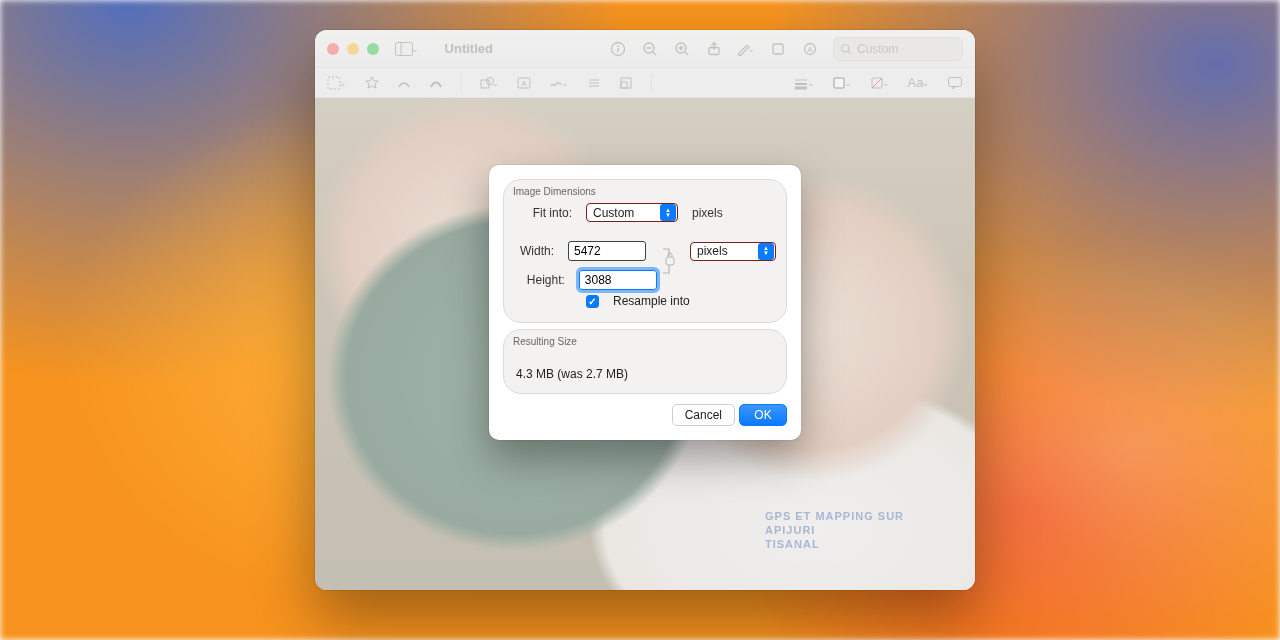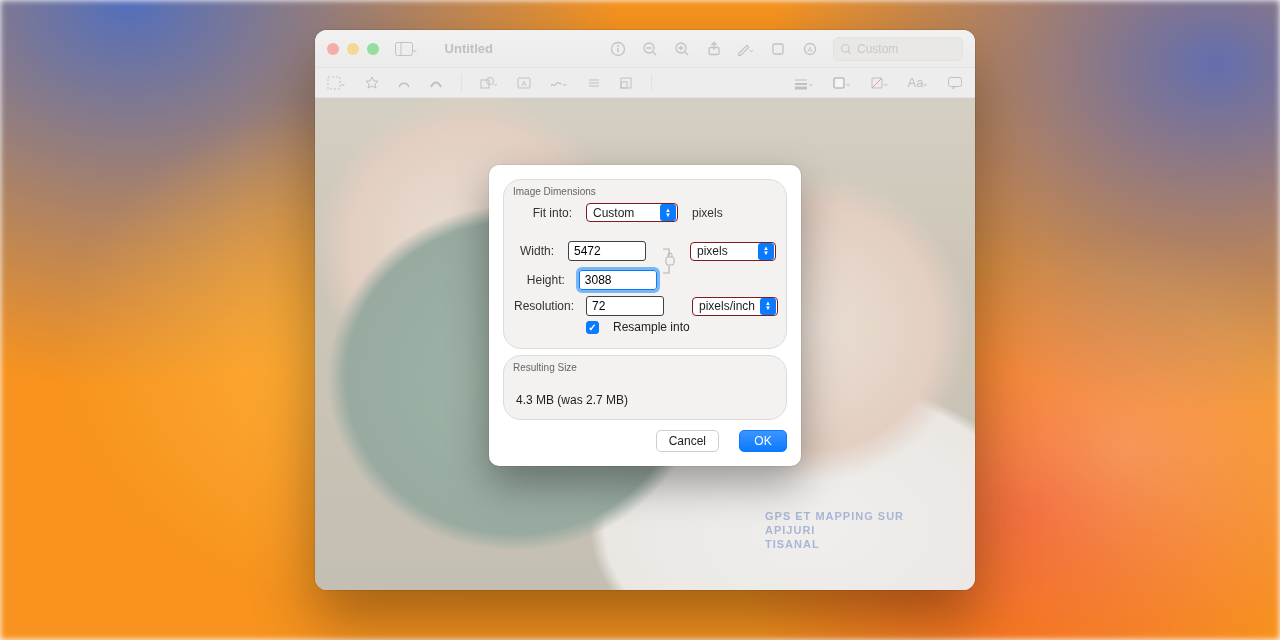--- a/index.html
+++ b/index.html
@@ -117,21 +117,21 @@
   .sel-btn{
     width:16px;height:17px;background:#0a7aff;border-radius:3px;
     display:flex;flex-direction:column;align-items:center;justify-content:center;
     color:#fff;font-size:6px;line-height:5px;margin-right:1px;
   }
   .unit-txt{font-size:12px;color:#333}
   .lock-col{width:18px;display:flex;align-items:center;justify-content:center;color:#9a9a98}
   .check{width:13px;height:13px;border:1px solid #bab9b6;border-radius:3px;background:#fff;display:inline-flex;align-items:center;justify-content:center}
   .check.on{background:#0a7aff;border-color:#0a7aff;color:#fff;font-size:10px;font-weight:bold}
   .resulting{margin:4px 0 2px 2px;color:#222}
-  .btn-row{display:flex;justify-content:flex-end;gap:20px;margin-top:10px}
+  .btn-row{display:flex;justify-content:flex-end;gap:4px;margin-top:10px}
   .btn{height:22px;border-radius:5px;font-size:12px;display:flex;align-items:center;justify-content:center;min-width:48px;padding:0 12px;border:1px solid #cfcecb;background:#fff;color:#222}
   .btn.primary{background:linear-gradient(#3c95ff,#0a7aff);border-color:#0a7aff;color:#fff}
   
   svg{display:block}
 </style>
 </head>
 <body>
 
 <div class="wallpaper"></div>
 
@@ -342,32 +342,20 @@
         </div>
       </div>
 
       <div class="row" style="margin-top:2px">
         <span class="lbl">Height:</span>
         <input class="txt focused" value="3088" style="">
         <span style="width:18px"></span>
         <span style="width:86px"></span>
       </div>
 
-      <div class="row" style="margin-top:6px">
-        <span class="lbl" style="width:58px">Resolution:</span>
-        <input class="txt" value="72" style="">
-        <span style="width:18px"></span>
-        <div class="select" style="flex:0 0 86px">
-          <span>pixels/inch</span>
-          <span class="sel-btn">
-              <span>▲</span>
-              <span>▼</span>
-            </span>
-        </div>
-      </div>
 
       <div class="row" style="margin-top:2px">
         <span class="lbl"></span>
         <span class="check on">✓</span>
         <span>Resample into</span>
       </div>
     </div>
 
     <div class="group-box section2">
       <div class="group-title">Resulting Size</div>

